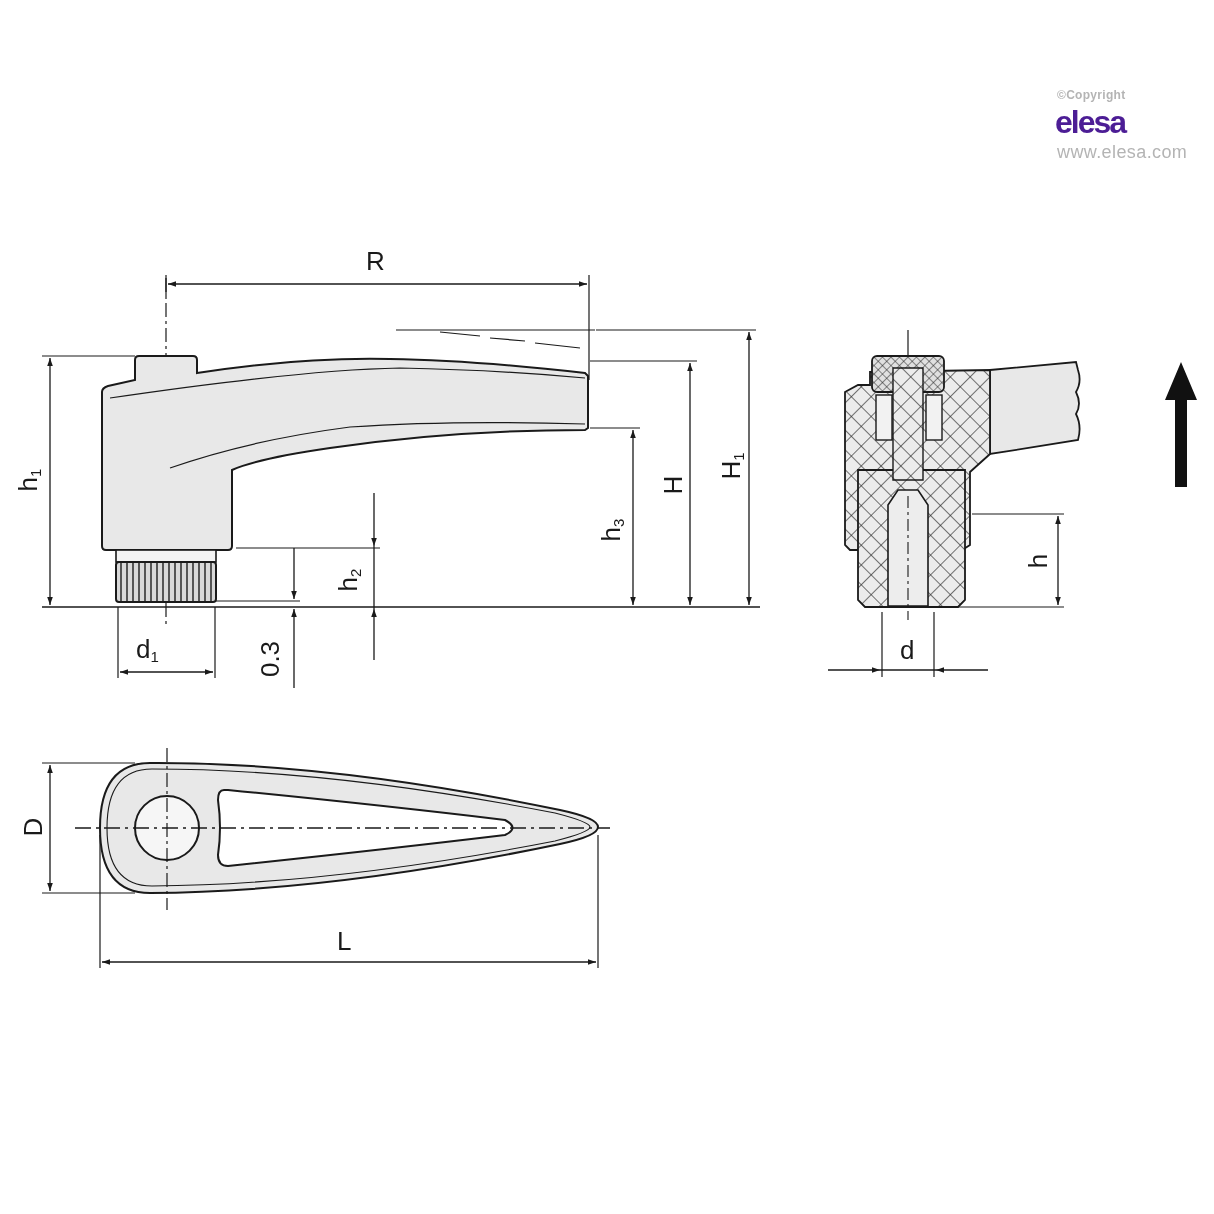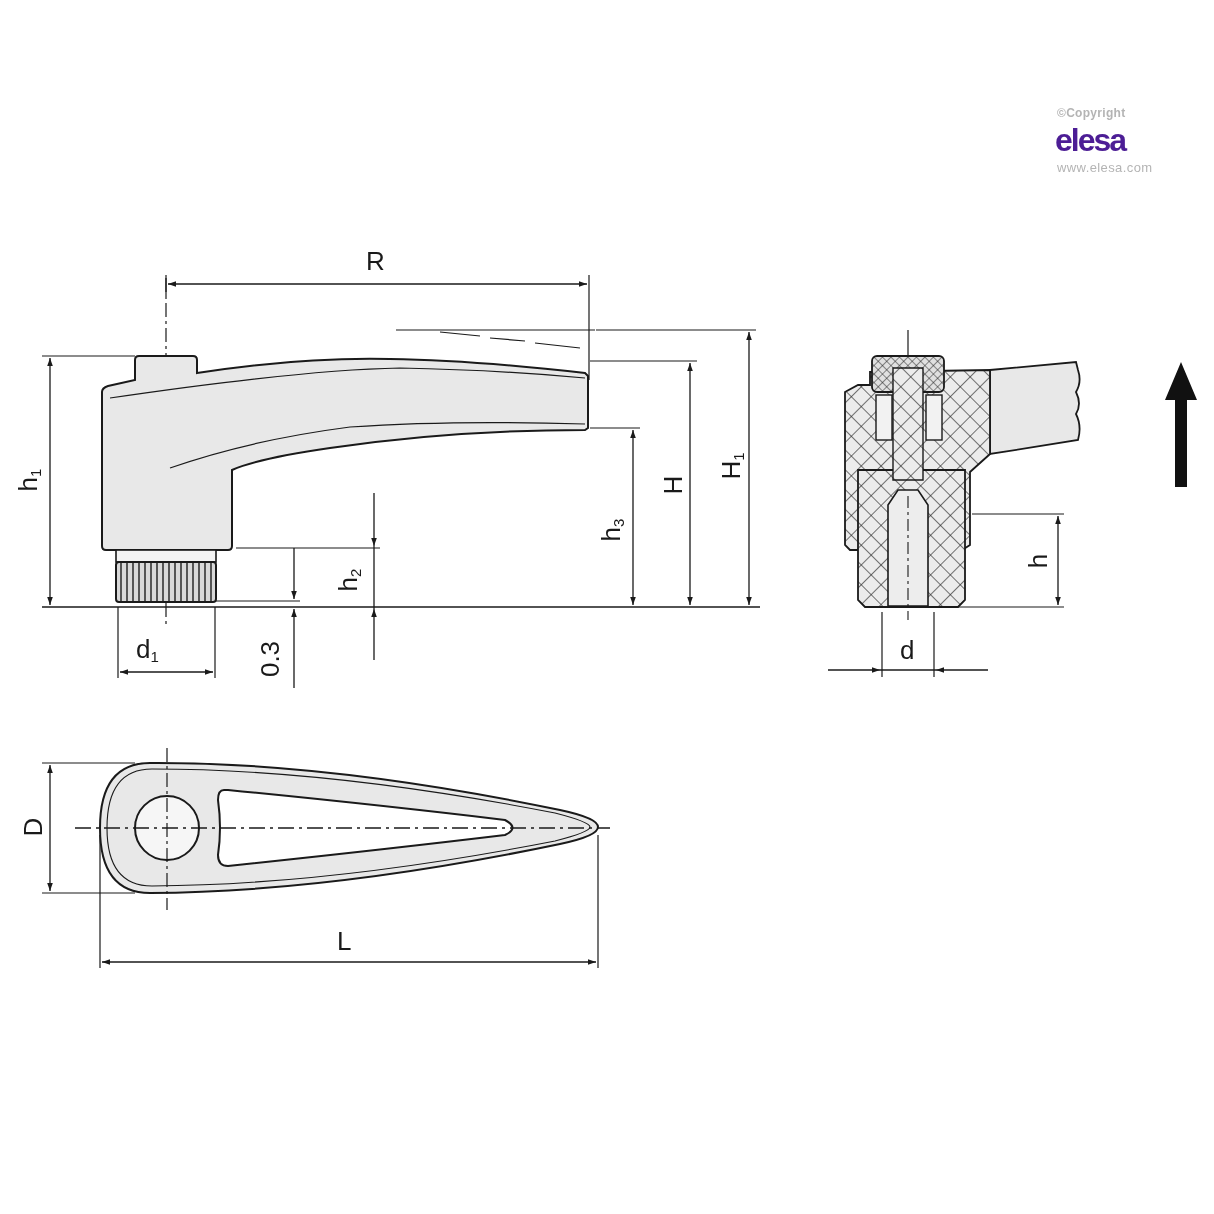--- a/index.html
+++ b/index.html
@@ -1,22 +1,22 @@
 <!DOCTYPE html>
 <html><head>
 <meta charset="utf-8">
 <style>
   html, body { margin: 0; padding: 0; background: #ffffff; }
   body { width: 1214px; height: 1214px; position: relative; overflow: hidden;
          font-family: "Liberation Sans", sans-serif; }
   #drawing { position: absolute; left: 0; top: 0; width: 1214px; height: 1214px; }
-  .watermark { position: absolute; left: 1055px; top: 106px; width: 150px; color: #b4b4b4; }
+  .watermark { position: absolute; left: 1055px; top: 88px; width: 150px; color: #b4b4b4; }
   .wm-copy { font-size: 12px; font-weight: bold; letter-spacing: 0.3px; padding-left: 2px; }
   .wm-logo { font-size: 32px; font-weight: bold; line-height: 40px; letter-spacing: -2px; color: #4c1d95; }
-  .wm-url { font-size: 13px; letter-spacing: 0.4px; padding-left: 2px; }
+  .wm-url { font-size: 18px; letter-spacing: 0.4px; padding-left: 2px; }
   .lbl { position: absolute; font-family: "Liberation Sans", sans-serif; font-size: 26px; color: #1a1a1a; line-height: 1; }
   .lbl sub { font-size: 15px; vertical-align: -4px; }
   .rot { transform: rotate(-90deg); transform-origin: center center; }
 </style>
 </head>
 <body>
 
 <svg id="drawing" viewBox="0 0 1214 1214" xmlns="http://www.w3.org/2000/svg">
   <defs>
     <pattern id="xhatch" width="14" height="14" patternUnits="userSpaceOnUse" patternTransform="rotate(45)">

